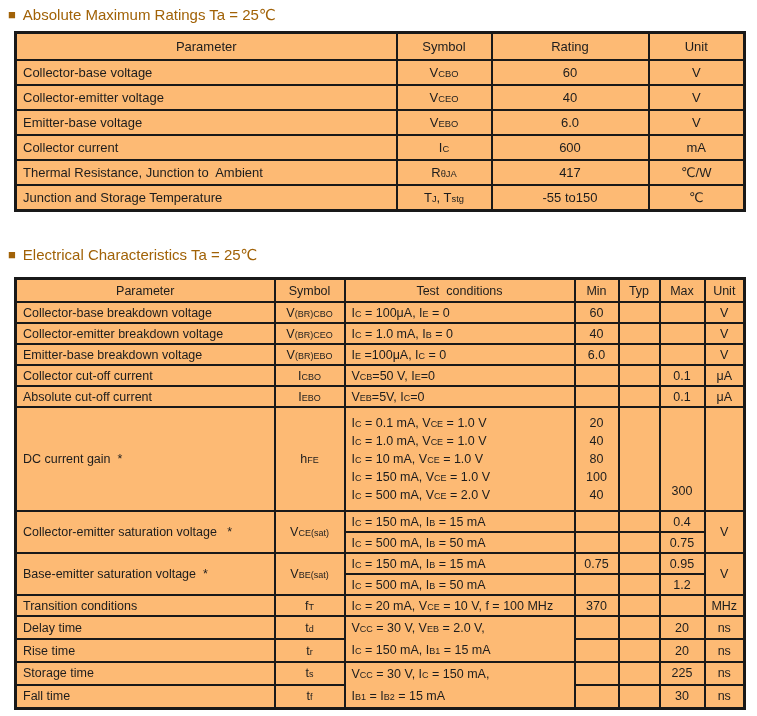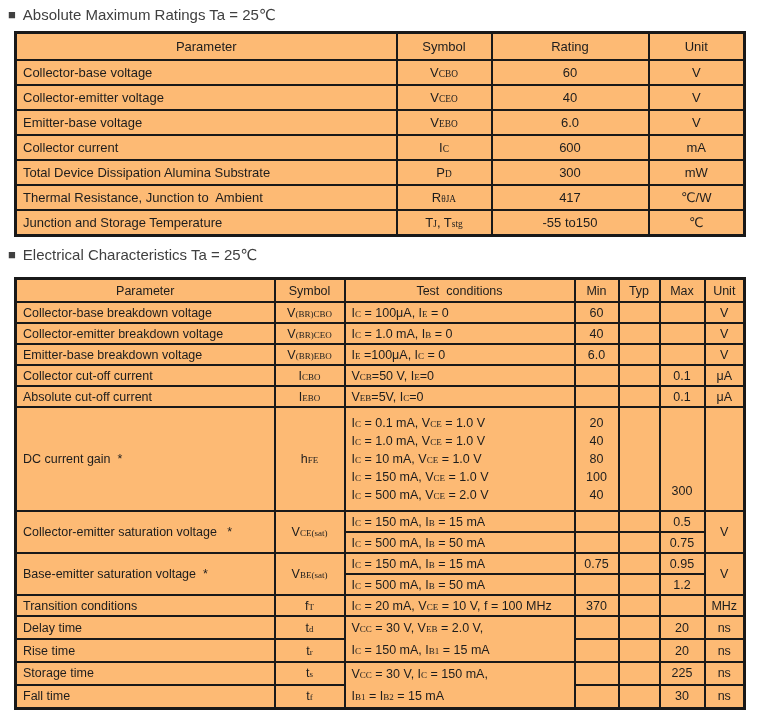--- a/index.html
+++ b/index.html
@@ -1,28 +1,28 @@
 <!DOCTYPE html>
 <html><head>
 <meta charset="utf-8">
 <style>
   html,body{margin:0;padding:0;background:#ffffff;}
   .page{position:relative;width:757px;height:716px;background:#ffffff;
         font-family:"Liberation Sans","DejaVu Sans",sans-serif;color:#1d1d1d;overflow:hidden;}
-  .title{position:absolute;left:8px;font-size:15px;color:#404040;white-space:nowrap;}
+  .title{position:absolute;left:8px;font-size:15px;color:#a16207;white-space:nowrap;}
   .t-abs{top:6px;}
   .t-elec{top:246px;}
   .bullet{display:inline-block;font-size:13px;margin-right:7px;transform:translateY(-1px);}
   table{border-collapse:collapse;table-layout:fixed;background:#fdba74;}
   td,th{border:2px solid #191919;overflow:hidden;white-space:nowrap;}
   table{border:3px solid #191919;}
   th{font-weight:normal;text-align:center;}
   .c{text-align:center;padding:0 2px;}
   .l{text-align:left;padding:0 6px;}
-  .sm{font-size:0.72em;font-family:Liberation Serif, serif;}
+  .sm{font-size:0.72em;}
   
   .t1{position:absolute;left:14px;top:31px;width:729px;font-size:13px;}
   .t1 th{height:23px;font-size:13px;}
   .t1 td{height:23px;}
   
   .t2{position:absolute;left:14px;top:277px;width:729px;font-size:12.5px;}
   .t2 th{height:19px;font-size:12.5px;}
   .t2 td{height:19px;}
   .t2 .hfe td{height:90px;}
   .mlines{vertical-align:middle;}
@@ -72,26 +72,20 @@
         <td class="c">6.0</td>
         <td class="c">V</td>
       </tr>
       <tr>
         <td class="l">Collector current</td>
         <td class="c">I<span class="sm">C</span></td>
         <td class="c">600</td>
         <td class="c">mA</td>
       </tr>
       <tr>
-        <td class="l">Total Device Dissipation Alumina Substrate</td>
-        <td class="c">P<span class="sm">D</span></td>
-        <td class="c">300</td>
-        <td class="c">mW</td>
-      </tr>
-      <tr>
         <td class="l">Thermal Resistance, Junction to&nbsp; Ambient</td>
         <td class="c">R<span class="sm">θJA</span></td>
         <td class="c">417</td>
         <td class="c">℃/W</td>
       </tr>
       <tr>
         <td class="l">Junction and Storage Temperature</td>
         <td class="c">T<span class="sm">J</span>, T<span class="sm">stg</span></td>
         <td class="c">-55 to150</td>
         <td class="c">℃</td>
@@ -195,21 +189,21 @@
         <td class="c max300">300</td>
         <td class="c"></td>
       </tr>
 
       <tr>
         <td class="l" rowspan="2">Collector-emitter saturation voltage&nbsp;&nbsp; *</td>
         <td class="c" rowspan="2">V<span class="sm">CE(sat)</span></td>
         <td class="l">I<span class="sm">C</span> = 150 mA, I<span class="sm">B</span> = 15 mA</td>
         <td class="c"></td>
         <td class="c"></td>
-        <td class="c">0.5</td>
+        <td class="c">0.4</td>
         <td class="c" rowspan="2">V</td>
       </tr>
       <tr>
         <td class="l">I<span class="sm">C</span> = 500 mA, I<span class="sm">B</span> = 50 mA</td>
         <td class="c"></td>
         <td class="c"></td>
         <td class="c">0.75</td>
       </tr>
 
       <tr>

